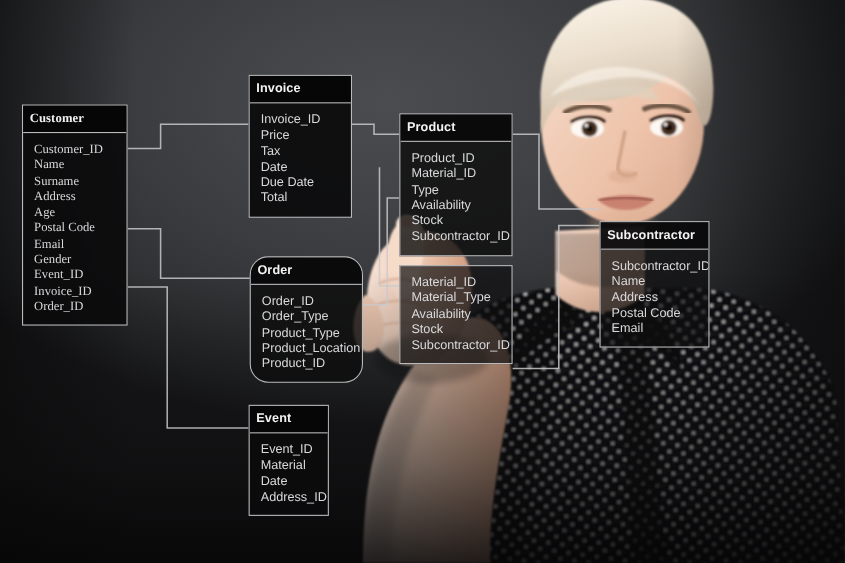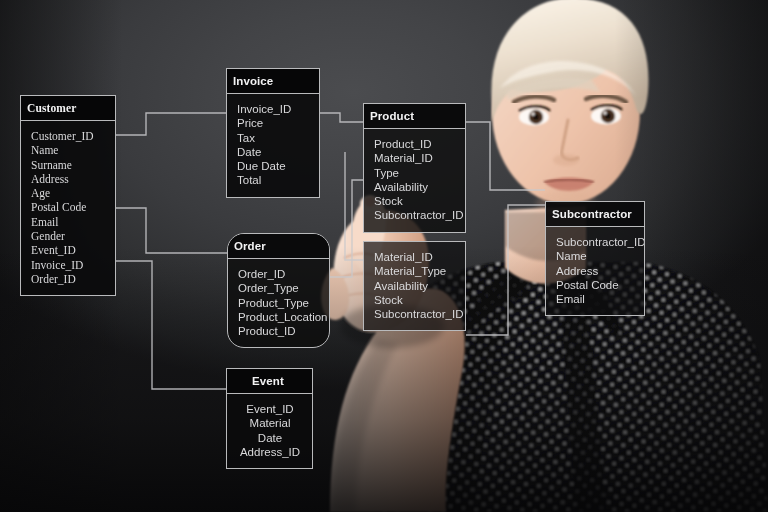--- a/index.html
+++ b/index.html
@@ -272,21 +272,21 @@
   <div class="tbl glass2" style="left:363px;top:241px;width:103px;">
     <div class="bd">
       <div class="f">Material_ID</div>
       <div class="f">Material_Type</div>
       <div class="f">Availability</div>
       <div class="f">Stock</div>
       <div class="f">Subcontractor_ID</div>
     </div>
   </div>
 
-  <div class="tbl" style="left:226px;top:368px;width:87px;text-align:center;">
+  <div class="tbl" style="left:226px;top:368px;width:73px;">
     <div class="hd">Event</div>
     <div class="bd">
       <div class="f">Event_ID</div>
       <div class="f">Material</div>
       <div class="f">Date</div>
       <div class="f">Address_ID</div>
     </div>
   </div>
 
 </div>

